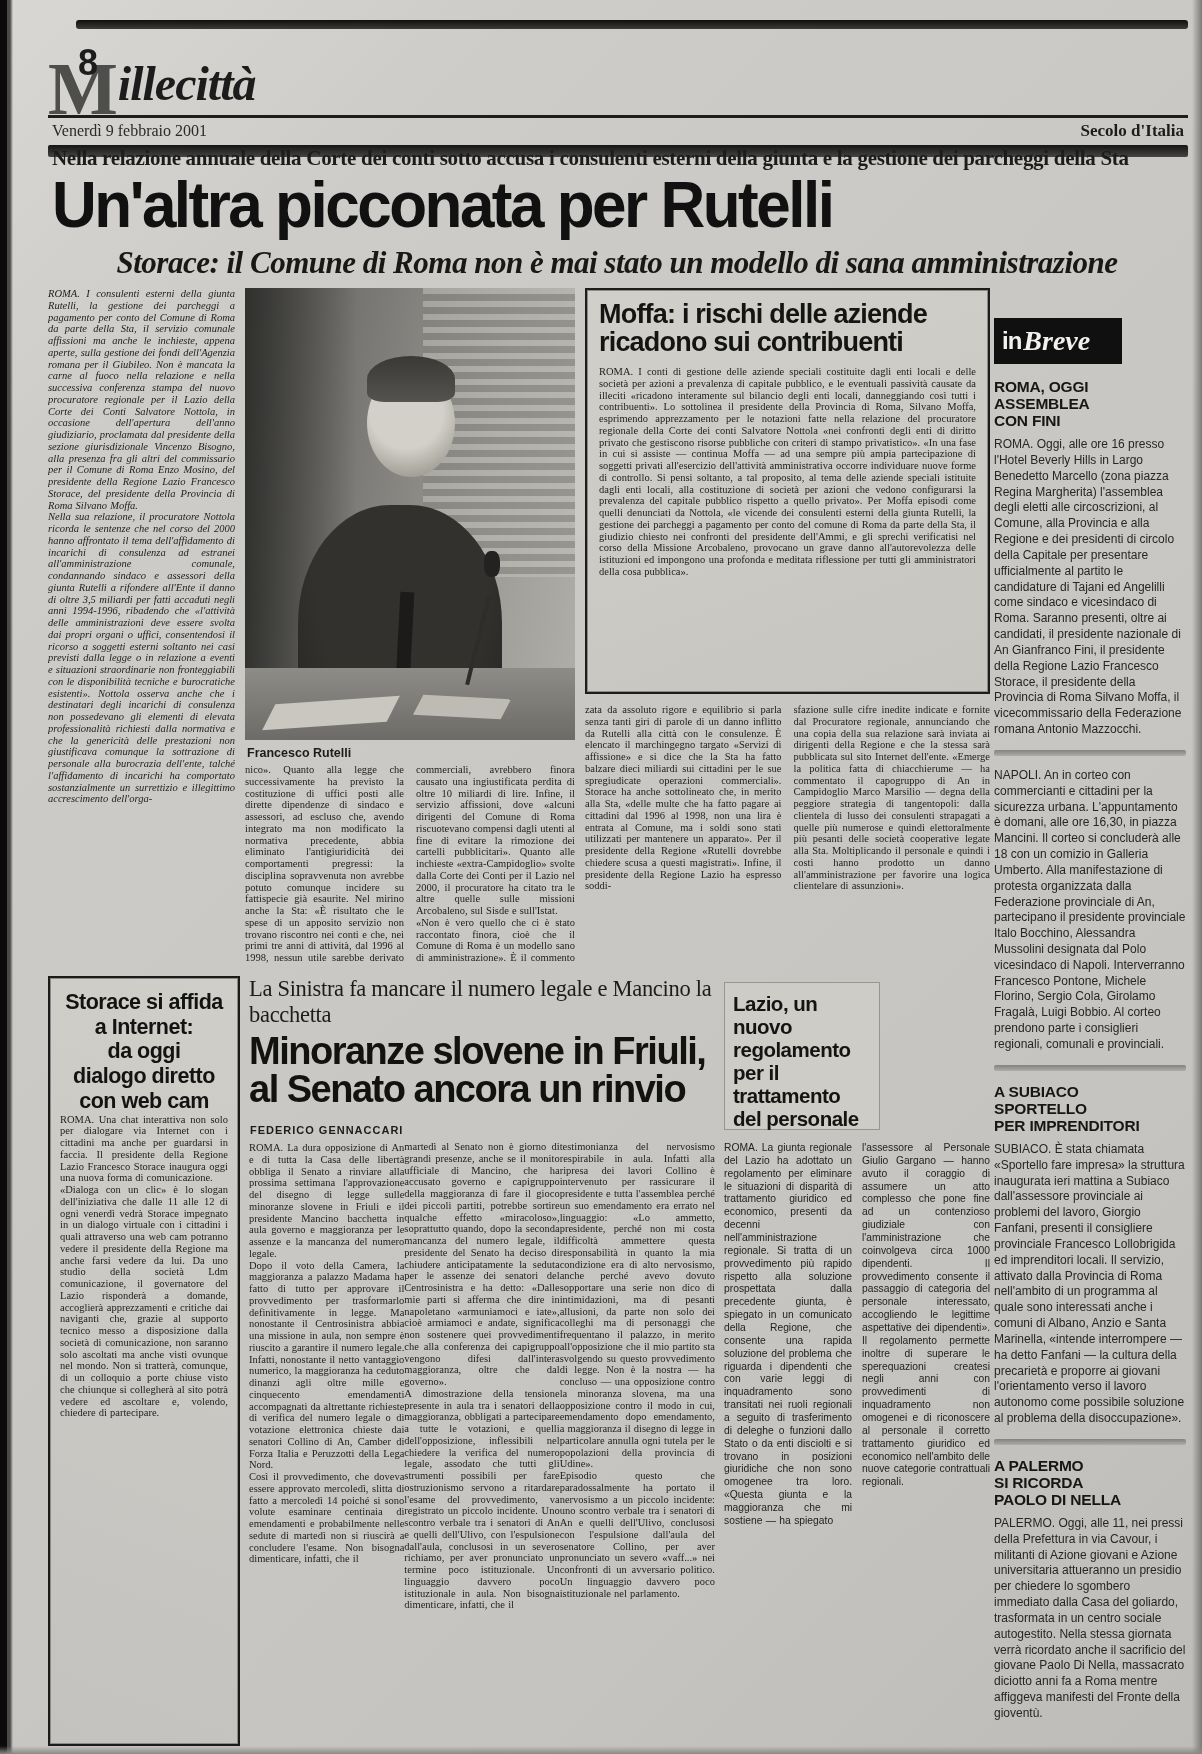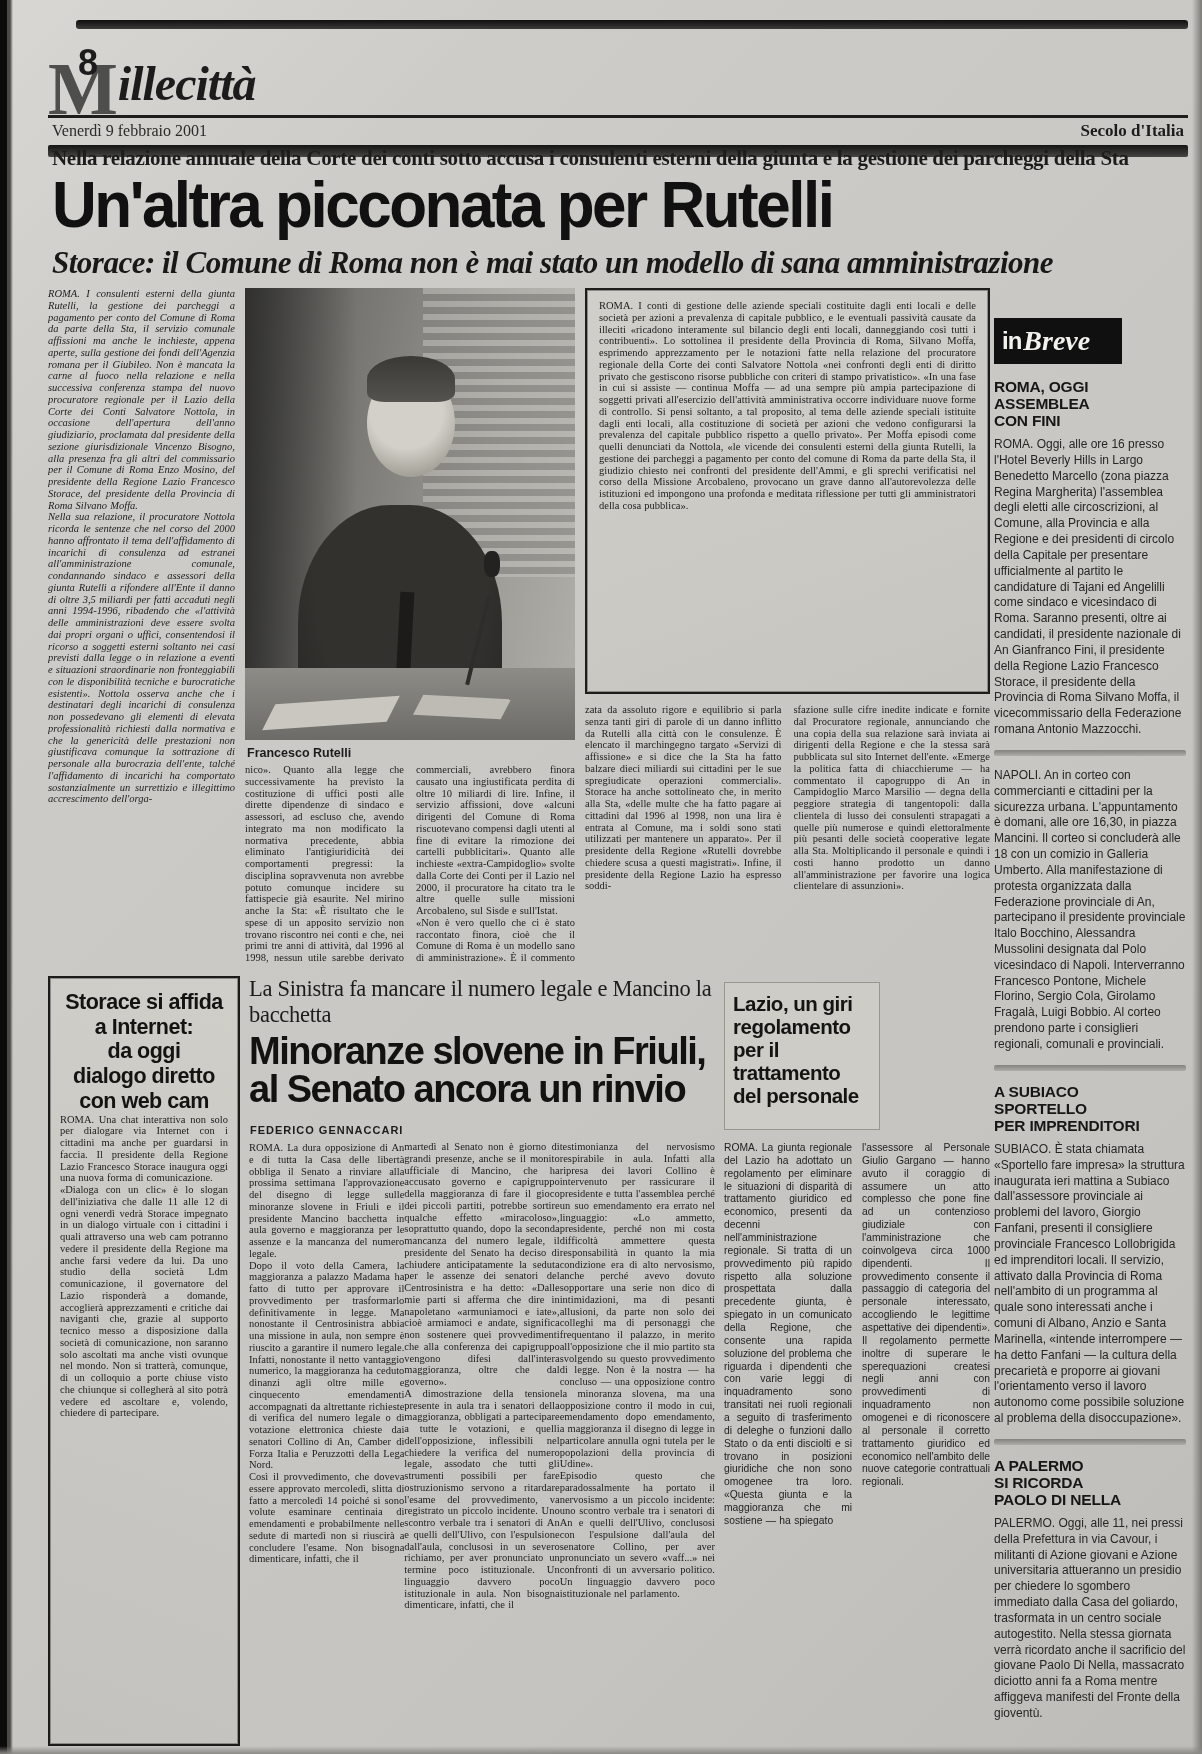--- a/index.html
+++ b/index.html
@@ -33,21 +33,21 @@
   #date-row .paper { font-size:17px; font-weight:bold; }
   #rule-bottom { height:12px; margin-top:2px; background:linear-gradient(180deg,#151513,#454442); border-radius:2px; }
 
   
   #lead { position:absolute; left:52px; top:146px; width:1130px; }
   #lead .kicker { font-size:21px; font-weight:bold; letter-spacing:-0.3px; }
   #lead .headline { font-family:"Liberation Sans","DejaVu Sans",sans-serif; font-weight:bold;
     font-size:62px; letter-spacing:-2.5px; line-height:1.0; margin-top:2px; color:#111;
     transform:scaleY(1.04); transform-origin:left top; }
   #lead .subhead { font-size:31px; font-weight:bold; font-style:italic; letter-spacing:-0.5px;
-    margin-top:10px; color:#181816; }
+    margin-top:10px; color:#181816;text-align:center; }
 
   
   .bodytext { font-size:10.5px; line-height:1.12; text-align:justify; white-space:pre-line;
     overflow:hidden; letter-spacing:0; word-spacing:0.5px; color:#222; }
   .sansbody { font-family:"Liberation Sans","DejaVu Sans",sans-serif; }
   #main { position:absolute; left:48px; top:288px; width:942px; height:678px; display:flex; gap:10px; }
   #main .col1 { width:187px; height:678px;font-style:italic; }
   #main .mid { width:330px; display:flex; flex-direction:column; }
   .photo { position:relative; width:330px; height:452px; overflow:hidden;
     background:linear-gradient(100deg,#5d5c59 0%,#7c7b77 35%,#9b9a95 68%,#b0afaa 100%); }
@@ -172,20 +172,21 @@
       <div class="caption">Francesco Rutelli</div>
       <div class="twocol">
         <div class="bodytext">nico». Quanto alla legge che successivamente ha previsto la costituzione di uffici posti alle dirette dipendenze di sindaco e assessori, ad escluso che, avendo integrato ma non modificato la normativa precedente, abbia eliminato l'antigiuridicità dei comportamenti pregressi: la disciplina sopravvenuta non avrebbe potuto comunque incidere su fattispecie già esaurite. Nel mirino anche la Sta: «È risultato che le spese di un apposito servizio non trovano riscontro nei conti e che, nei primi tre anni di attività, dal 1996 al 1998, nessun utile sarebbe derivato al Comune. Inoltre, talune anomalie della gestione, tra l'altro caratterizzata dalla moltiplicazione dei costi dovuta a intermediazioni</div>
         <div class="bodytext">commerciali, avrebbero finora causato una ingiustificata perdita di oltre 10 miliardi di lire. Infine, il servizio affissioni, dove «alcuni dirigenti del Comune di Roma riscuotevano compensi dagli utenti al fine di evitare la rimozione dei cartelli pubblicitari». Quanto alle inchieste «extra-Campidoglio» svolte dalla Corte dei Conti per il Lazio nel 2000, il procuratore ha citato tra le altre quelle sulle missioni Arcobaleno, sul Sisde e sull'Istat.
 «Non è vero quello che ci è stato raccontato finora, cioè che il Comune di Roma è un modello sano di amministrazione». È il commento del presidente della giunta regionale del Lazio, Francesco Storace: «In questa relazione caratteriz-</div>
       </div>
     </div>
 
     <div class="right">
       <div class="moffa-box">
+        <div class="hl">Moffa: i rischi delle aziende ricadono sui contribuenti</div>
         <div class="bodytext" style="height:330px;">ROMA. I conti di gestione delle aziende speciali costituite dagli enti locali e delle società per azioni a prevalenza di capitale pubblico, e le eventuali passività causate da illeciti «ricadono interamente sul bilancio degli enti locali, danneggiando così tutti i contribuenti». Lo sottolinea il presidente della Provincia di Roma, Silvano Moffa, esprimendo apprezzamento per le notazioni fatte nella relazione del procuratore regionale della Corte dei conti Salvatore Nottola «nei confronti degli enti di diritto privato che gestiscono risorse pubbliche con criteri di stampo privatistico». «In una fase in cui si assiste — continua Moffa — ad una sempre più ampia partecipazione di soggetti privati all'esercizio dell'attività amministrativa occorre individuare nuove forme di controllo. Si pensi soltanto, a tal proposito, al tema delle aziende speciali istituite dagli enti locali, alla costituzione di società per azioni che vedono configurarsi la prevalenza del capitale pubblico rispetto a quello privato». Per Moffa episodi come quelli denunciati da Nottola, «le vicende dei consulenti esterni della giunta Rutelli, la gestione dei parcheggi a pagamento per conto del comune di Roma da parte della Sta, il giudizio chiesto nei confronti del presidente dell'Ammi, e gli sprechi verificatisi nel corso della Missione Arcobaleno, provocano un grave danno all'autorevolezza delle istituzioni ed impongono una profonda e meditata riflessione per tutti gli amministratori della cosa pubblica».</div>
       </div>
       <div class="twocol">
         <div class="bodytext">zata da assoluto rigore e equilibrio si parla senza tanti giri di parole di un danno inflitto da Rutelli alla città con le consulenze. È elencato il marchingegno targato «Servizi di affissione» e si dice che la Sta ha fatto balzare dieci miliardi sui cittadini per le sue spregiudicate operazioni commerciali». Storace ha anche sottolineato che, in merito alla Sta, «delle multe che ha fatto pagare ai cittadini dal 1996 al 1998, non una lira è entrata al Comune, ma i soldi sono stati utilizzati per mantenere un apparato». Per il presidente della Regione «Rutelli dovrebbe chiedere scusa a questi magistrati». Infine, il presidente della Regione Lazio ha espresso soddi-</div>
         <div class="bodytext">sfazione sulle cifre inedite indicate e fornite dal Procuratore regionale, annunciando che una copia della sua relazione sarà inviata ai dirigenti della Regione e che la stessa sarà pubblicata sul sito Internet dell'ente. «Emerge la politica fatta di chiacchierume — ha commentato il capogruppo di An in Campidoglio Marco Marsilio — degna della peggiore strategia di tangentopoli: dalla clientela di lusso dei consulenti strapagati a quelle più numerose e quindi elettoralmente più pesanti delle società cooperative legate alla Sta. Moltiplicando il personale e quindi i costi hanno prodotto un danno all'amministrazione per favorire una logica clientelare di assunzioni».</div>
       </div>
     </div>
   </div>
 
   <div id="rail">
@@ -245,21 +246,21 @@
         <div>
           <div style="height:31px;"></div>
           <div class="bodytext c">testimonianza del nervosismo respirabile in aula. Infatti alla ripresa dei lavori Collino è intervenuto per rassicurare il presidente e tutta l'assemblea perché un suo emendamento era errato nel linguaggio: «Lo ammetto, presidente, perché non mi costa difficoltà ammettere questa responsabilità in quanto la mia condizione era di alto nervosismo, anche perché avevo dovuto sopportare una serie non dico di intimidazioni, ma di pesanti allusioni, da parte non solo dei colleghi ma di personaggi che frequentano il palazzo, in merito all'opposizione che il mio partito sta svolgendo su questo provvedimento di legge. Non è la nostra — ha concluso — una opposizione contro la minoranza slovena, ma una opposizione contro il modo in cui, emendamento dopo emendamento, a maggioranza il disegno di legge in particolare annulla ogni tutela per le popolazioni della provincia di Udine».
 Episodio questo che paradossalmente ha portato il nervosismo a un piccolo incidente: uno scontro verbale tra i senatori di An e quelli dell'Ulivo, conclusosi con l'espulsione dall'aula del senatore Collino, per aver pronunciato un severo «vaff...» nei confronti di un avversario politico. Un linguaggio davvero poco istituzionale nel parlamento.</div>
         </div>
       </div>
     </div>
 
     <div id="lazio">
       <div class="lazio-head">
-        <div class="t">Lazio, un giri
+        <div class="t">Lazio, un nuovo
 regolamento
 per il trattamento
 del personale</div>
       </div>
       <div class="cols">
         <div class="bodytext sansbody">ROMA. La giunta regionale del Lazio ha adottato un regolamento per eliminare le situazioni di disparità di trattamento giuridico ed economico, presenti da decenni nell'amministrazione regionale. Si tratta di un provvedimento più rapido rispetto alla soluzione prospettata dalla precedente giunta, è spiegato in un comunicato della Regione, che consente una rapida soluzione del problema che riguarda i dipendenti che con varie leggi di inquadramento sono transitati nei ruoli regionali a seguito di trasferimento di deleghe o funzioni dallo Stato o da enti disciolti e si trovano in posizioni giuridiche che non sono omogenee tra loro. «Questa giunta e la maggioranza che mi sostiene — ha spiegato</div>
         <div class="bodytext sansbody">l'assessore al Personale Giulio Gargano — hanno avuto il coraggio di assumere un atto complesso che pone fine ad un contenzioso giudiziale con l'amministrazione che coinvolgeva circa 1000 dipendenti. Il provvedimento consente il passaggio di categoria del personale interessato, accogliendo le legittime aspettative dei dipendenti». Il regolamento permette inoltre di superare le sperequazioni createsi negli anni con provvedimenti di inquadramento non omogenei e di riconoscere al personale il corretto trattamento giuridico ed economico nell'ambito delle nuove categorie contrattuali regionali.</div>
       </div>
     </div>
   </div>

